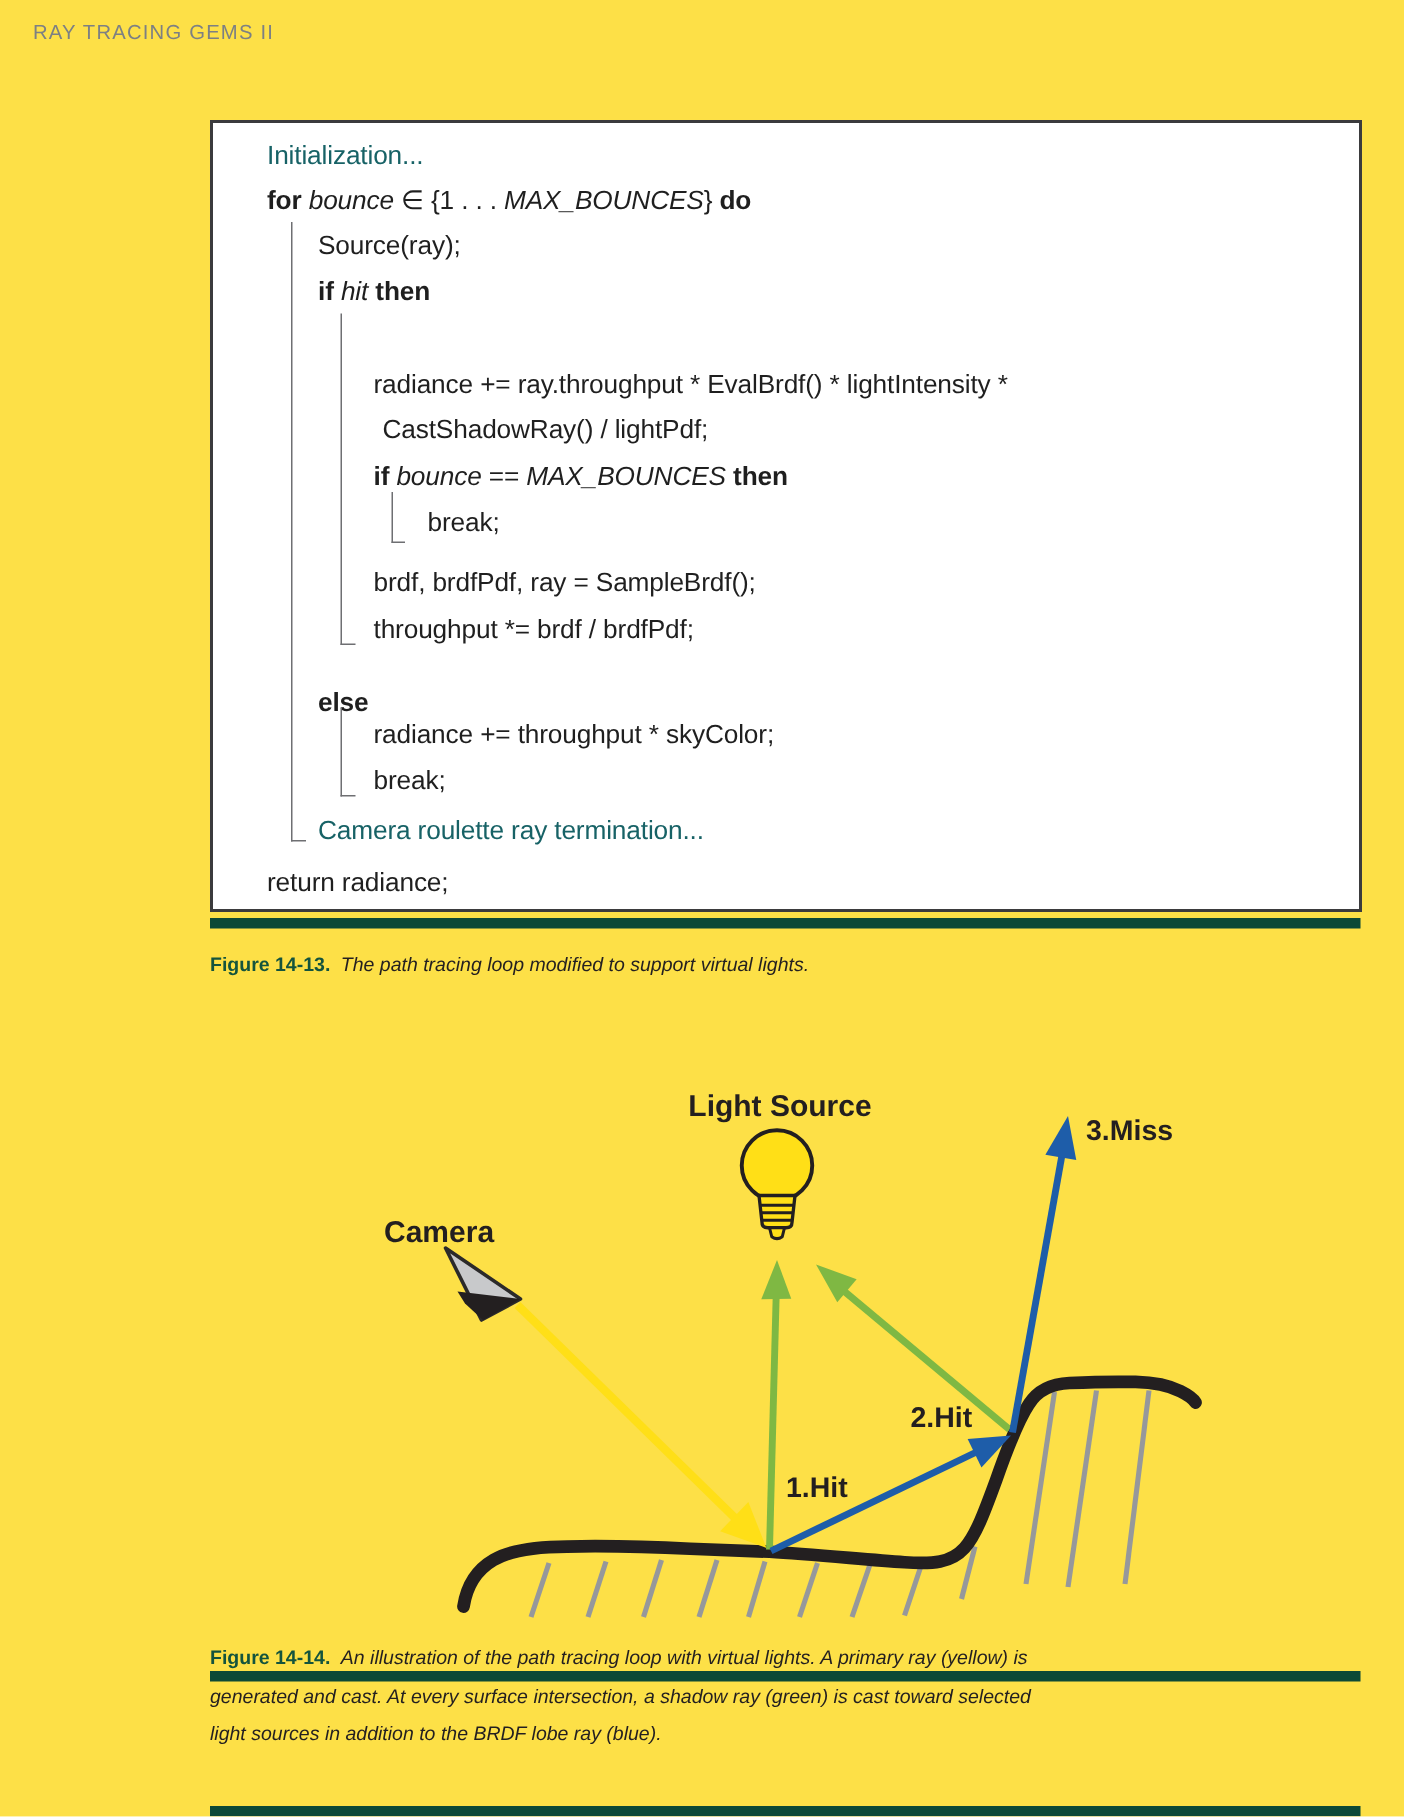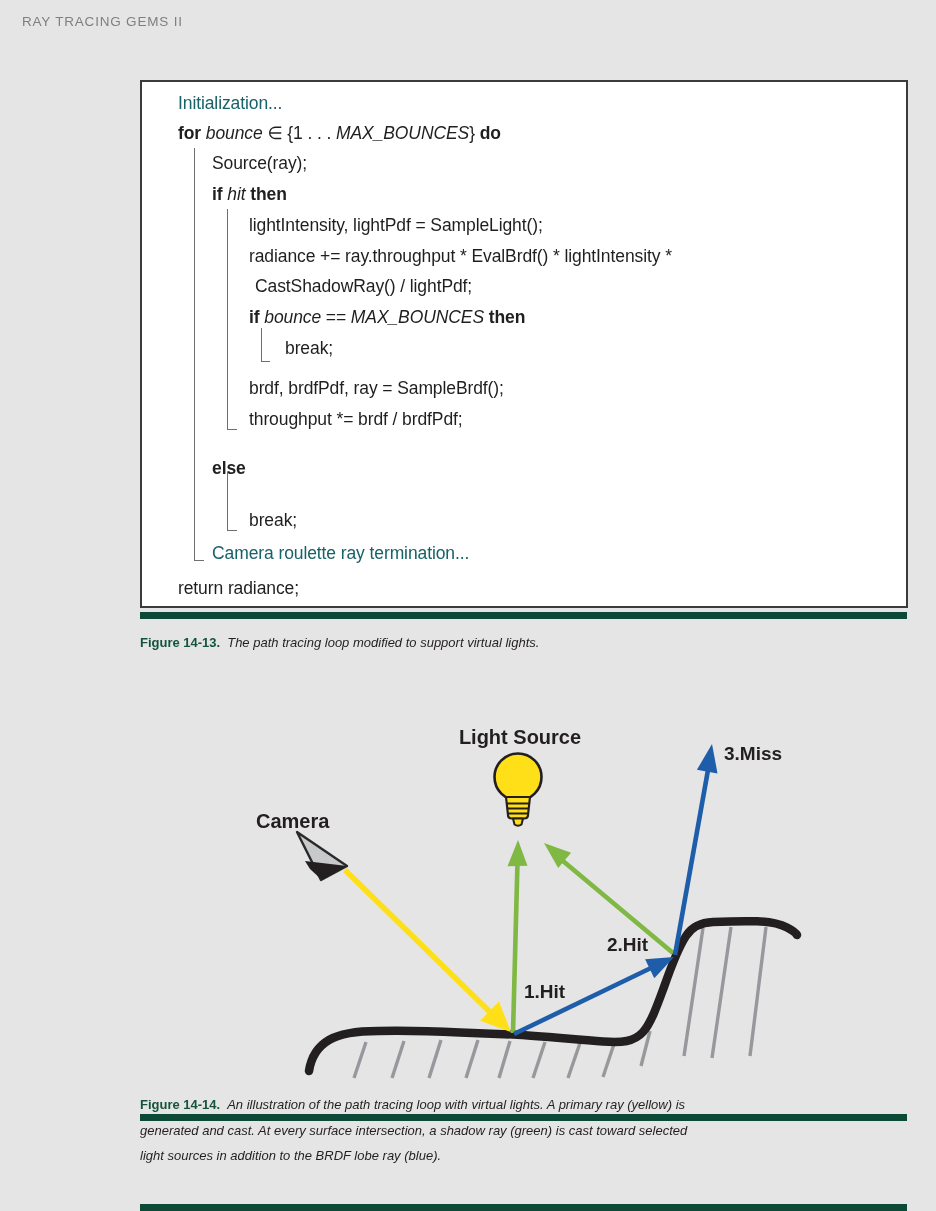--- a/index.html
+++ b/index.html
@@ -1,16 +1,16 @@
 <!DOCTYPE html>
 <html><head>
 <meta charset="utf-8">
 <style>
   html,body{margin:0;padding:0;background:#ffffff;}
-  .page{position:relative;width:936px;height:1211px;overflow:hidden;background:#e5e5e5;
+  .page{position:relative;width:936px;height:1211px;overflow:hidden;background:#fde047;
         font-family:"Liberation Sans",sans-serif;color:#231f20;}
   .running-header{position:absolute;left:22px;top:14px;font-size:13.5px;letter-spacing:0.8px;
         color:#7d8083;}
   
   .codebox{position:absolute;left:140px;top:80px;width:764px;height:524px;
         border:2px solid #3b3b3d;background:#fff;}
   .code-line{position:absolute;white-space:pre;font-size:17.5px;color:#1f1f1f;
         letter-spacing:-0.1px;}
   .indent-0{left:36px}.indent-1{left:70px}.indent-2{left:107px}.indent-3{left:143px}
   .seg-plain{}
@@ -33,28 +33,28 @@
 
 <div class="page" style="--bar: #0c4936; --figgreen: #14543d; --comment: #176266;">
 
   <div class="running-header">RAY TRACING GEMS II</div>
 
   <div class="codebox">
       <div class="code-line indent-0" style="top: 11px;"><span class="seg-comment">Initialization...</span></div>
       <div class="code-line indent-0" style="top: 41px;"><span class="seg-bold">for </span><span class="seg-italic">bounce</span><span class="seg-plain"> ∈ {1 . . . </span><span class="seg-italic">MAX_BOUNCES</span><span class="seg-plain">} </span><span class="seg-bold">do</span></div>
       <div class="code-line indent-1" style="top: 71px;"><span class="seg-plain">Source(ray);</span></div>
       <div class="code-line indent-1" style="top: 102px;"><span class="seg-bold">if </span><span class="seg-italic">hit</span><span class="seg-plain"> </span><span class="seg-bold">then</span></div>
-      <div class="code-line indent-2" style="top: 133px;"><span class="seg-plain">lightIntensity, lightPdf = SampleLight();</span></div>
       <div class="code-line indent-2" style="top: 164px;"><span class="seg-plain">radiance += ray.throughput * EvalBrdf() * lightIntensity *</span></div>
       <div class="code-line indent-2" style="top: 194px; margin-left: 6px;"><span class="seg-plain">CastShadowRay() / lightPdf;</span></div>
       <div class="code-line indent-2" style="top: 225px;"><span class="seg-bold">if </span><span class="seg-italic">bounce</span><span class="seg-plain"> == </span><span class="seg-italic">MAX_BOUNCES</span><span class="seg-plain"> </span><span class="seg-bold">then</span></div>
       <div class="code-line indent-3" style="top: 256px;"><span class="seg-plain">break;</span></div>
       <div class="code-line indent-2" style="top: 296px;"><span class="seg-plain">brdf, brdfPdf, ray = SampleBrdf();</span></div>
       <div class="code-line indent-2" style="top: 327px;"><span class="seg-plain">throughput *= brdf / brdfPdf;</span></div>
       <div class="code-line indent-1" style="top: 376px;"><span class="seg-bold">else</span></div>
+      <div class="code-line indent-2" style="top: 397px;"><span class="seg-plain">radiance += throughput * skyColor;</span></div>
       <div class="code-line indent-2" style="top: 428px;"><span class="seg-plain">break;</span></div>
       <div class="code-line indent-1" style="top: 461px;"><span class="seg-comment">Camera roulette ray termination...</span></div>
       <div class="code-line indent-0" style="top: 496px;"><span class="seg-plain">return radiance;</span></div>
       <div class="rule" style="left: 52px; top: 66px; height: 412px; width: 9px;"></div>
       <div class="rule" style="left: 84.5px; top: 127px; height: 220px; width: 9px;"></div>
       <div class="rule" style="left: 119px; top: 246px; height: 33px; width: 8px;"></div>
       <div class="rule" style="left: 84.5px; top: 390px; height: 58px; width: 9px;"></div>
     </div>
 
   <div class="bar" style="top:612px"></div>

